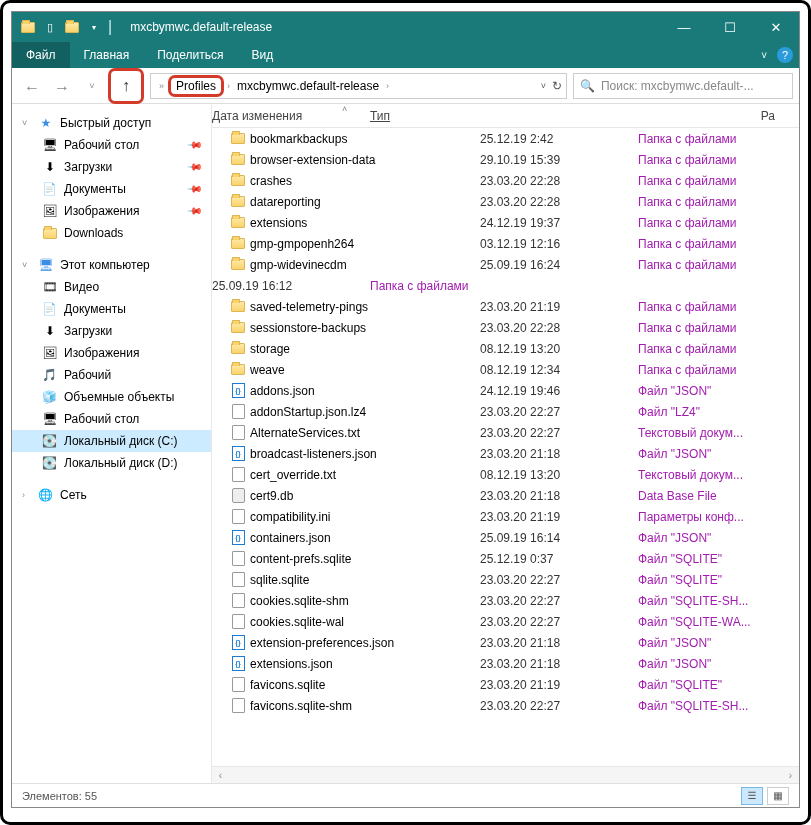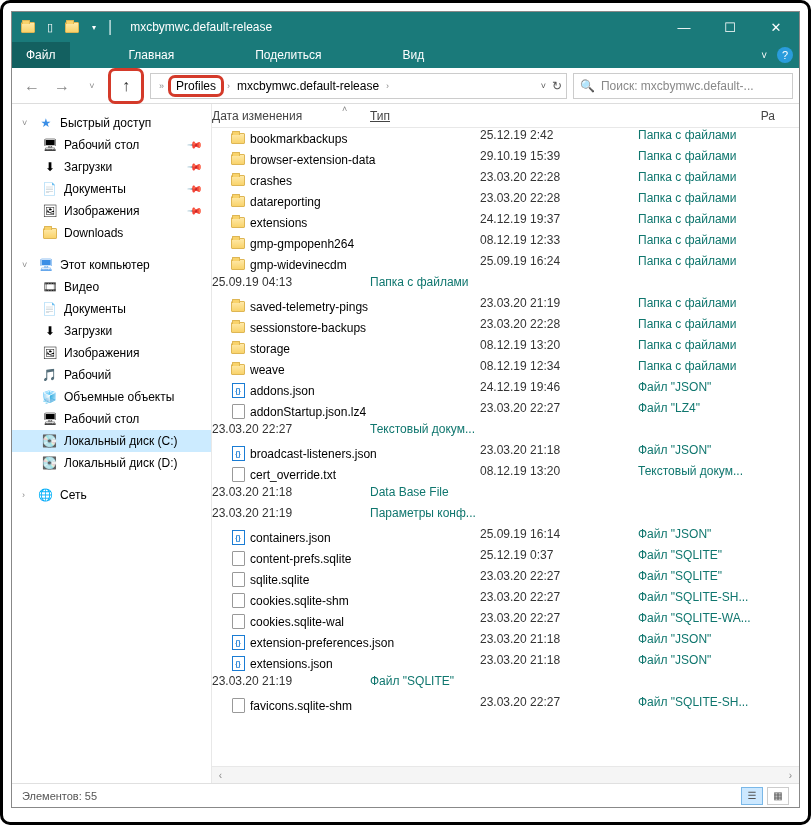--- a/index.html
+++ b/index.html
@@ -5,23 +5,23 @@
 * { margin: 0; padding: 0; box-sizing: border-box; font-family: "Segoe UI", Tahoma, sans-serif; }
 body { background: #fff; }
 .outer-frame { border: 3px solid #000; border-radius: 10px; width: 811px; height: 825px; background: #fff; padding: 8px 8px 14px 8px; position: relative; }
 .window { width: 100%; height: 100%; background: #fff; display: flex; flex-direction: column; border: 1px solid #888; }
 .titlebar { background: #1a7a7a; color: #fff; height: 30px; display: flex; align-items: center; }
 .titlebar-icons { display: flex; align-items: center; gap: 6px; padding: 0 8px; }
 .titlebar-icons .ti { width: 16px; height: 16px; display: flex; align-items: center; justify-content: center; font-size: 11px; }
 .t-title { font-size: 12px; padding-left: 10px; flex: 1; }
 .win-controls { display: flex; height: 100%; }
 .win-btn { width: 46px; height: 100%; display: flex; align-items: center; justify-content: center; font-size: 13px; color: #fff; }
-.menu-ribbon { background: #1a7a7a; color: #fff; height: 26px; display: flex; align-items: center; position: relative; gap: 37px; }
+.menu-ribbon { background: #1a7a7a; color: #fff; height: 26px; display: flex; align-items: center; position: relative; }
 .menu-file { background: #136060; height: 100%; padding: 0 14px; display: flex; align-items: center; font-size: 12px; }
-.menu-item { padding: 0 22px; font-size: 12px; height: 100%; display: flex; align-items: center; }
+.menu-item { padding: 0 14px; font-size: 12px; height: 100%; display: flex; align-items: center; }
 .menu-right { margin-left: auto; display: flex; align-items: center; padding-right: 6px; gap: 10px; }
 .help-circle { width: 16px; height: 16px; border-radius: 50%; background: #2a9cdc; color: #fff; font-size: 11px; display: flex; align-items: center; justify-content: center; }
 .addr-row { height: 36px; display: flex; align-items: center; padding: 4px 6px; gap: 2px; background: #fff; border-bottom: 1px solid #ddd; }
 .nav-btn { width: 28px; height: 28px; display: flex; align-items: center; justify-content: center; color: #888; font-size: 16px; }
 .nav-up { color: #333; position: relative; }
 .red-ring { border: 3px solid #d43a2a; border-radius: 7px; padding: 1px; }
 .addr-bar { flex: 1; height: 26px; border: 1px solid #ccc; display: flex; align-items: center; padding: 0 4px; margin: 0 4px; font-size: 12px; }
 .crumb { padding: 0 4px; display: flex; align-items: center; height: 100%; }
 .crumb-sep { color: #888; padding: 0 3px; font-size: 9px; }
 .crumb-profiles { position: relative; }
@@ -36,24 +36,24 @@
 .sb-item.selected { background: #ccebff; }
 .pin { margin-left: auto; color: #888; font-size: 10px; transform: rotate(45deg); }
 .si { width: 16px; height: 16px; display: flex; align-items: center; justify-content: center; font-size: 12px; }
 .main-pane { flex: 1; display: flex; flex-direction: column; overflow: hidden; }
 .col-head { height: 24px; display: flex; align-items: center; border-bottom: 1px solid #e8e8e8; font-size: 12px; color: #444; padding-right: 16px; }
 .col-name { flex: 0 0 268px; padding-left: 18px; }
 .col-date { flex: 0 0 158px; }
 .col-type { flex: 0 0 130px; text-decoration: underline; }
 .col-size { flex: 1; text-align: right; padding-right: 8px; }
 .file-list { flex: 1; overflow-y: auto; font-size: 12px; padding-right: 2px; }
-.file-row { height: 21px; display: flex; }
+.file-row { height: 21px; display: flex; align-items: center; }
 .fr-name { flex: 0 0 268px; display: flex; align-items: center; gap: 4px; padding-left: 18px; }
 .fr-date { flex: 0 0 158px; color: #333; }
-.fr-type { flex: 0 0 130px; color: #0f766e; white-space: nowrap; overflow: hidden; text-overflow: ellipsis; }
+.fr-type { flex: 0 0 130px; color: #a21caf; white-space: nowrap; overflow: hidden; text-overflow: ellipsis; }
 .fi { width: 16px; height: 16px; display: flex; align-items: center; justify-content: center; font-size: 12px; }
 .folder-icon { width: 14px; height: 11px; background: linear-gradient(#ffe9a8, #f9d36b); border: 1px solid #deb654; border-radius: 1px; position: relative; }
 .folder-icon::before { content: ""; position: absolute; top: -3px; left: 0; width: 6px; height: 3px; background: #f9d36b; border: 1px solid #deb654; border-bottom: none; border-radius: 1px 1px 0 0; }
 .json-icon { width: 13px; height: 15px; border: 1.5px solid #1a7cd4; background: #fff; position: relative; font-size: 7px; color: #1a7cd4; display: flex; align-items: center; justify-content: center; font-weight: bold; }
 .file-icon-generic { width: 13px; height: 15px; border: 1px solid #999; background: #fff; border-radius: 1px; }
 .db-icon { width: 13px; height: 15px; border: 1px solid #999; background: #eee; border-radius: 2px; }
 .scroll-h { height: 17px; border-top: 1px solid #e8e8e8; background: #f5f5f5; display: flex; align-items: center; }
 .scroll-h .track { flex: 1; height: 100%; position: relative; }
 .scroll-h .arr { width: 17px; height: 100%; display: flex; align-items: center; justify-content: center; color: #888; font-size: 10px; }
 .statusbar { height: 24px; border-top: 1px solid #e0e0e0; display: flex; align-items: center; padding: 0 10px; font-size: 11px; color: #555; }
@@ -299,35 +299,35 @@
               <div class="fr-date">24.12.19 19:37</div>
               <div class="fr-type">Папка с файлами</div>
             </div>
             <div class="file-row">
               <div class="fr-name">
                 <span class="fi">
                   <span class="folder-icon"></span>
                 </span>
                 <span>gmp-gmpopenh264</span>
               </div>
-              <div class="fr-date">08.12.19 12:33</div>
+              <div class="fr-date">03.12.19 12:16</div>
               <div class="fr-type">Папка с файлами</div>
             </div>
             <div class="file-row">
               <div class="fr-name">
                 <span class="fi">
                   <span class="folder-icon"></span>
                 </span>
                 <span>gmp-widevinecdm</span>
               </div>
               <div class="fr-date">25.09.19 16:24</div>
               <div class="fr-type">Папка с файлами</div>
             </div>
             <div class="file-row">
-              <div class="fr-date">25.09.19 04:13</div>
+              <div class="fr-date">25.09.19 16:12</div>
               <div class="fr-type">Папка с файлами</div>
             </div>
             <div class="file-row">
               <div class="fr-name">
                 <span class="fi">
                   <span class="folder-icon"></span>
                 </span>
                 <span>saved-telemetry-pings</span>
               </div>
               <div class="fr-date">23.03.20 21:19</div>
@@ -377,20 +377,26 @@
               <div class="fr-name">
                 <span class="fi">
                   <span class="file-icon-generic"></span>
                 </span>
                 <span>addonStartup.json.lz4</span>
               </div>
               <div class="fr-date">23.03.20 22:27</div>
               <div class="fr-type">Файл "LZ4"</div>
             </div>
             <div class="file-row">
+              <div class="fr-name">
+                <span class="fi">
+                  <span class="file-icon-generic"></span>
+                </span>
+                <span>AlternateServices.txt</span>
+              </div>
               <div class="fr-date">23.03.20 22:27</div>
               <div class="fr-type">Текстовый докум...</div>
             </div>
             <div class="file-row">
               <div class="fr-name">
                 <span class="fi">
                   <span class="json-icon">{}</span>
                 </span>
                 <span>broadcast-listeners.json</span>
               </div>
@@ -401,24 +407,36 @@
               <div class="fr-name">
                 <span class="fi">
                   <span class="file-icon-generic"></span>
                 </span>
                 <span>cert_override.txt</span>
               </div>
               <div class="fr-date">08.12.19 13:20</div>
               <div class="fr-type">Текстовый докум...</div>
             </div>
             <div class="file-row">
+              <div class="fr-name">
+                <span class="fi">
+                  <span class="db-icon"></span>
+                </span>
+                <span>cert9.db</span>
+              </div>
               <div class="fr-date">23.03.20 21:18</div>
               <div class="fr-type">Data Base File</div>
             </div>
             <div class="file-row">
+              <div class="fr-name">
+                <span class="fi">
+                  <span class="file-icon-generic"></span>
+                </span>
+                <span>compatibility.ini</span>
+              </div>
               <div class="fr-date">23.03.20 21:19</div>
               <div class="fr-type">Параметры конф...</div>
             </div>
             <div class="file-row">
               <div class="fr-name">
                 <span class="fi">
                   <span class="json-icon">{}</span>
                 </span>
                 <span>containers.json</span>
               </div>
@@ -479,20 +497,26 @@
               <div class="fr-name">
                 <span class="fi">
                   <span class="json-icon">{}</span>
                 </span>
                 <span>extensions.json</span>
               </div>
               <div class="fr-date">23.03.20 21:18</div>
               <div class="fr-type">Файл "JSON"</div>
             </div>
             <div class="file-row">
+              <div class="fr-name">
+                <span class="fi">
+                  <span class="file-icon-generic"></span>
+                </span>
+                <span>favicons.sqlite</span>
+              </div>
               <div class="fr-date">23.03.20 21:19</div>
               <div class="fr-type">Файл "SQLITE"</div>
             </div>
             <div class="file-row">
               <div class="fr-name">
                 <span class="fi">
                   <span class="file-icon-generic"></span>
                 </span>
                 <span>favicons.sqlite-shm</span>
               </div>

